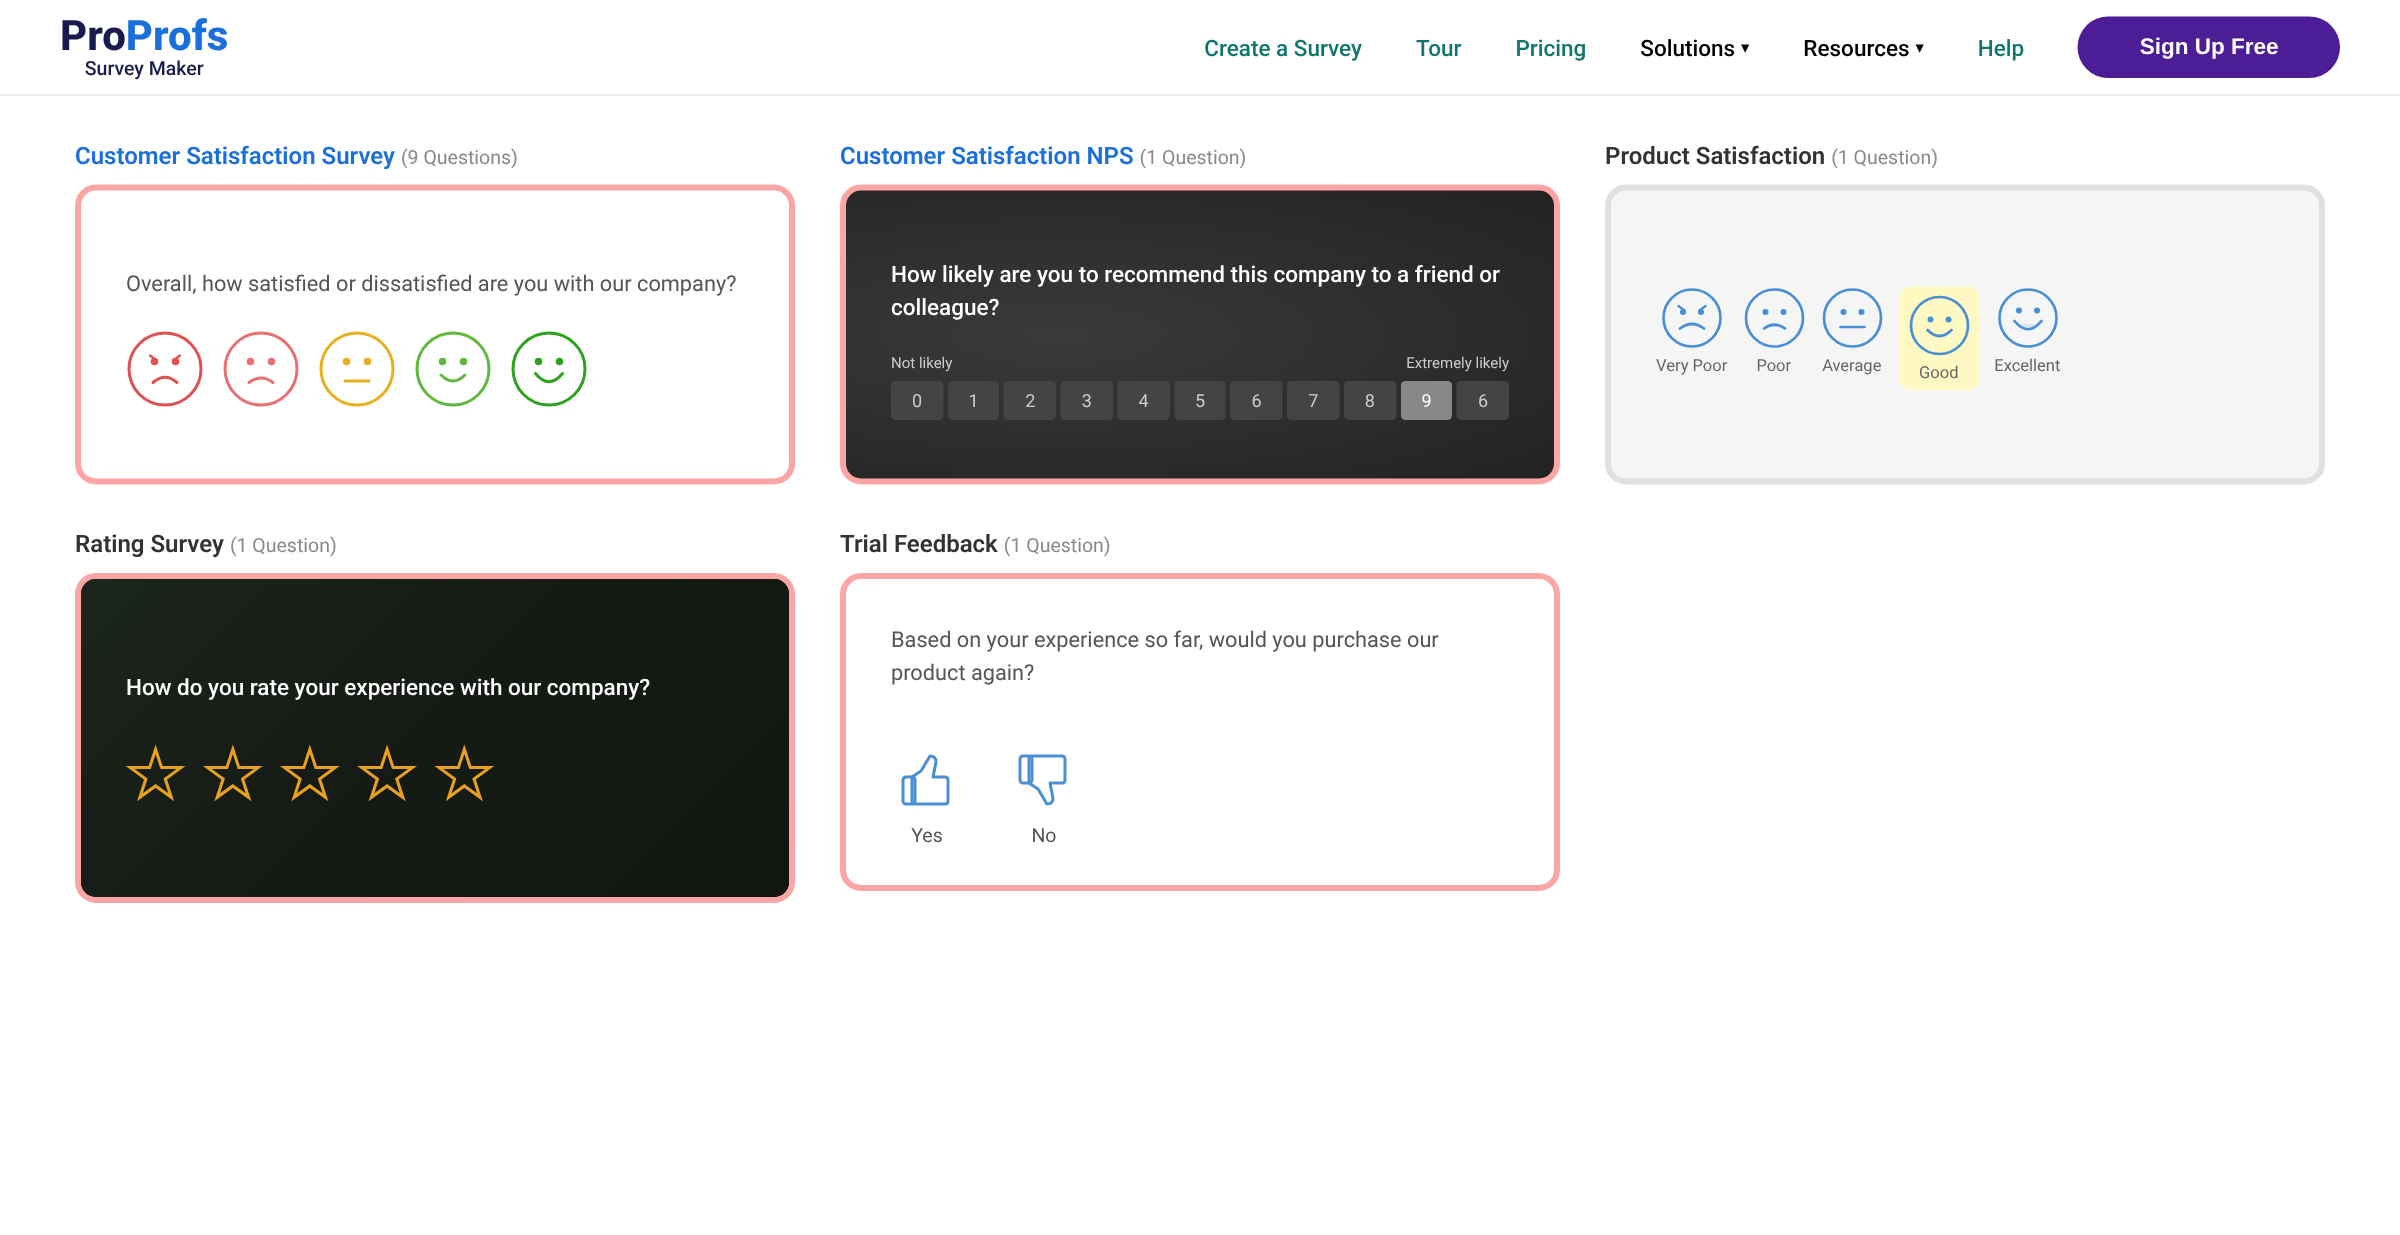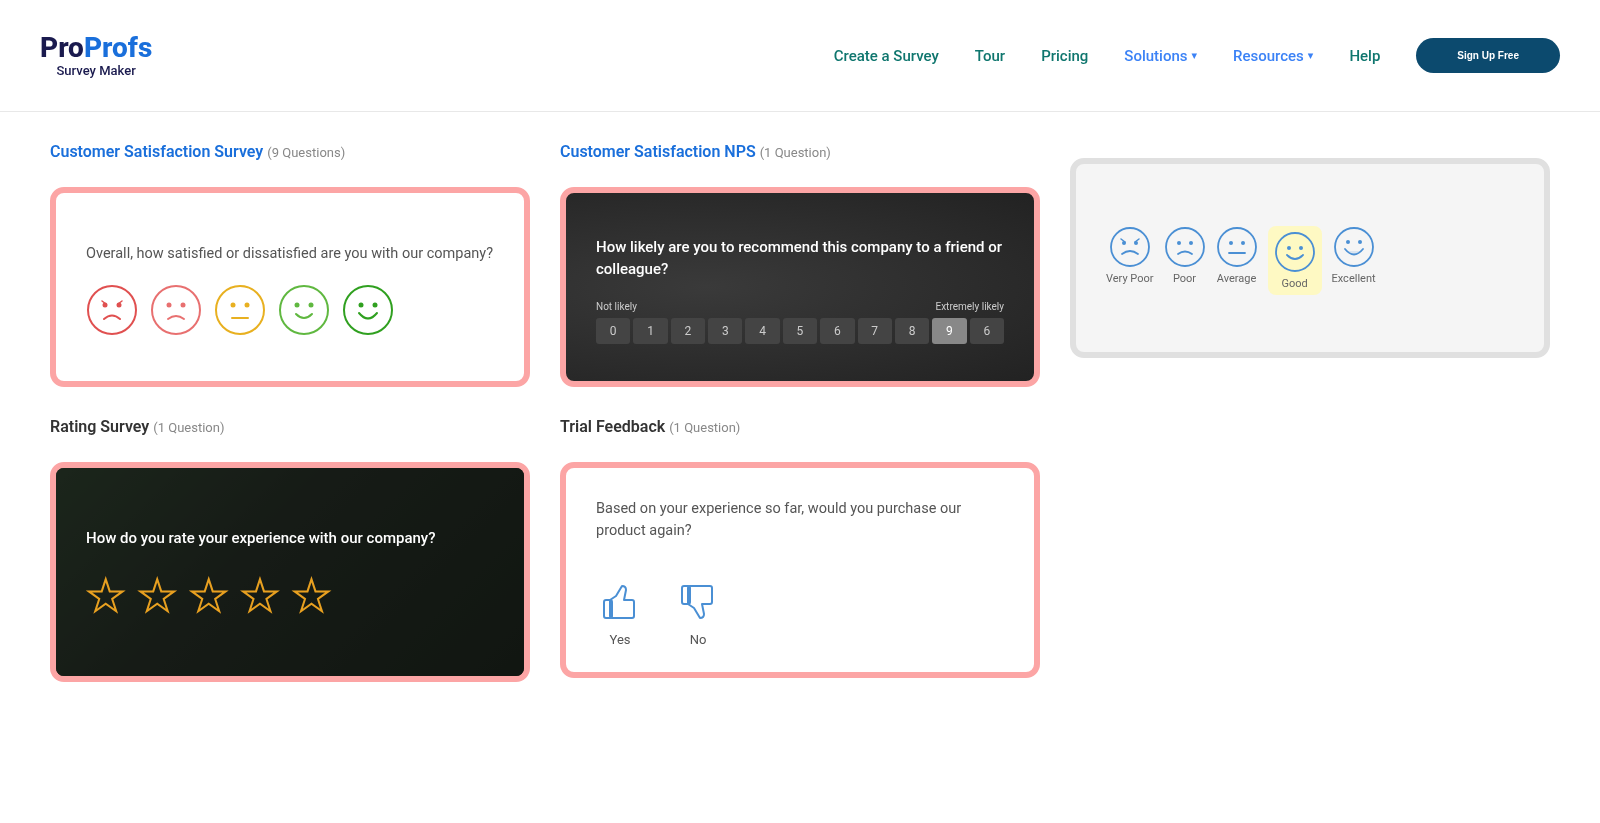--- a/index.html
+++ b/index.html
@@ -4,21 +4,21 @@
   <style>
     * { box-sizing: border-box; margin: 0; padding: 0; }
     body { font-family: -apple-system, BlinkMacSystemFont, 'Segoe UI', Roboto, sans-serif; background: #fff; color: #333; }
 
     
     header {
       display: flex;
       align-items: center;
       justify-content: space-between;
       padding: 0 40px;
-      height: 112px;
+      height: 64px;
       border-bottom: 1px solid #e8e8e8;
     }
     .logo-area {
       display: flex;
       flex-direction: column;
       line-height: 1.1;
     }
     .logo-pro { color: #1a1a4e; font-size: 28px; font-weight: 800; }
     .logo-profs { color: #1a6fdb; font-size: 28px; font-weight: 800; }
     .logo-sub { color: #1a1a4e; font-size: 13px; font-weight: 500; text-align: center; }
@@ -31,33 +31,33 @@
       text-decoration: none;
       color: #0f766e;
       font-size: 15px;
       font-weight: 500;
       cursor: pointer;
     }
     .nav-dropdown {
       display: flex;
       align-items: center;
       gap: 4px;
-      color: #3b82f6;
+      color: #000000;
       font-size: 15px;
       font-weight: 500;
       cursor: pointer;
     }
     .nav-dropdown .chevron { font-size: 11px; }
     .signup-btn {
-      background: #0c4a6e;
+      background: #4c1d95;
       color: #fff;
       border: none;
       border-radius: 30px;
       padding: 12px 41px;
-      font-size: 10px;
+      font-size: 15px;
       font-weight: 600;
       cursor: pointer;
     }
 
     
     main {
       padding: 30px 50px 40px;
     }
 
     
@@ -76,28 +76,27 @@
     .survey-item-title.blue { color: #1a6fdb; }
     .survey-item-title .count {
       font-size: 13px;
       color: #888;
       font-weight: 400;
     }
 
     
     .card {
       border-radius: 14px;
-      border: 6px solid #fca5a5;
+      border: 4px solid #fca5a5;
       background: #fff;
       padding: 30px 30px 25px;
       min-height: 200px;
       display: flex;
       flex-direction: column;
       justify-content: center;
-      margin-top: 16px;
     }
     .card.dark-bg {
       background: #2d2d2d;
       color: #fff;
       background-image: radial-gradient(ellipse at 30% 50%, #3a3a3a 0%, #222 100%);
     }
     .card.photo-bg {
       background: #1a1a1a;
       color: #fff;
       position: relative;
@@ -337,20 +336,24 @@
             <div class="nps-cell">6</div>
             <div class="nps-cell">7</div>
             <div class="nps-cell">8</div>
             <div class="nps-cell selected">9</div>
             <div class="nps-cell">6</div>
           </div>
       </div>
     </div>
 
     <div class="survey-item">
+      <div class="survey-item-title">
+        <span>Product Satisfaction</span>
+        <span class="count">(1 Question)</span>
+      </div>
       <div class="card light-gray">
         <div class="smiley-row" id="smiley-row">
             <div class="smiley-item">
     <svg class="smiley-icon" viewBox="0 0 42 42">
                 <circle cx="21" cy="21" r="19" fill="none" stroke="#4a8fd4" stroke-width="1.8"></circle>
                 <circle cx="15" cy="17" r="2" fill="#4a8fd4"></circle>
                 <circle cx="27" cy="17" r="2" fill="#4a8fd4"></circle>
                 <path d="M13 28 Q21 22 29 28" fill="none" stroke="#4a8fd4" stroke-width="1.8" stroke-linecap="round"></path>
                 <path d="M12 13 L16 16" stroke="#4a8fd4" stroke-width="1.5" stroke-linecap="round"></path>
                 <path d="M30 13 L26 16" stroke="#4a8fd4" stroke-width="1.5" stroke-linecap="round"></path>

